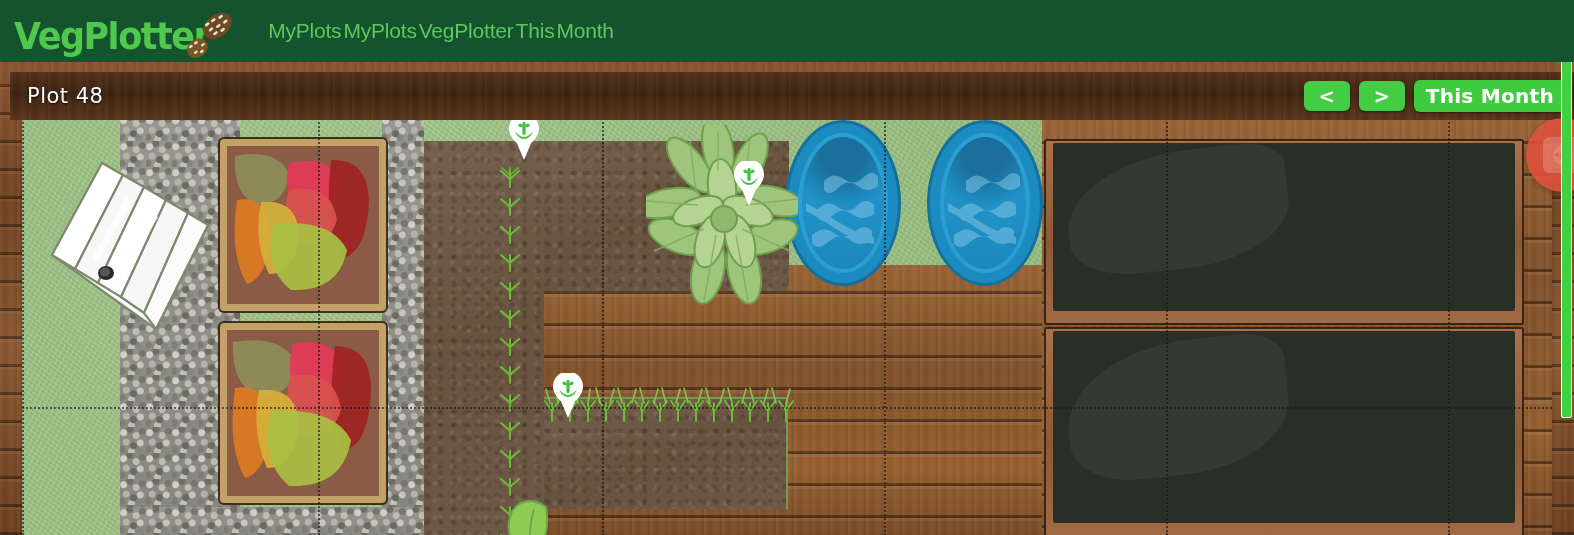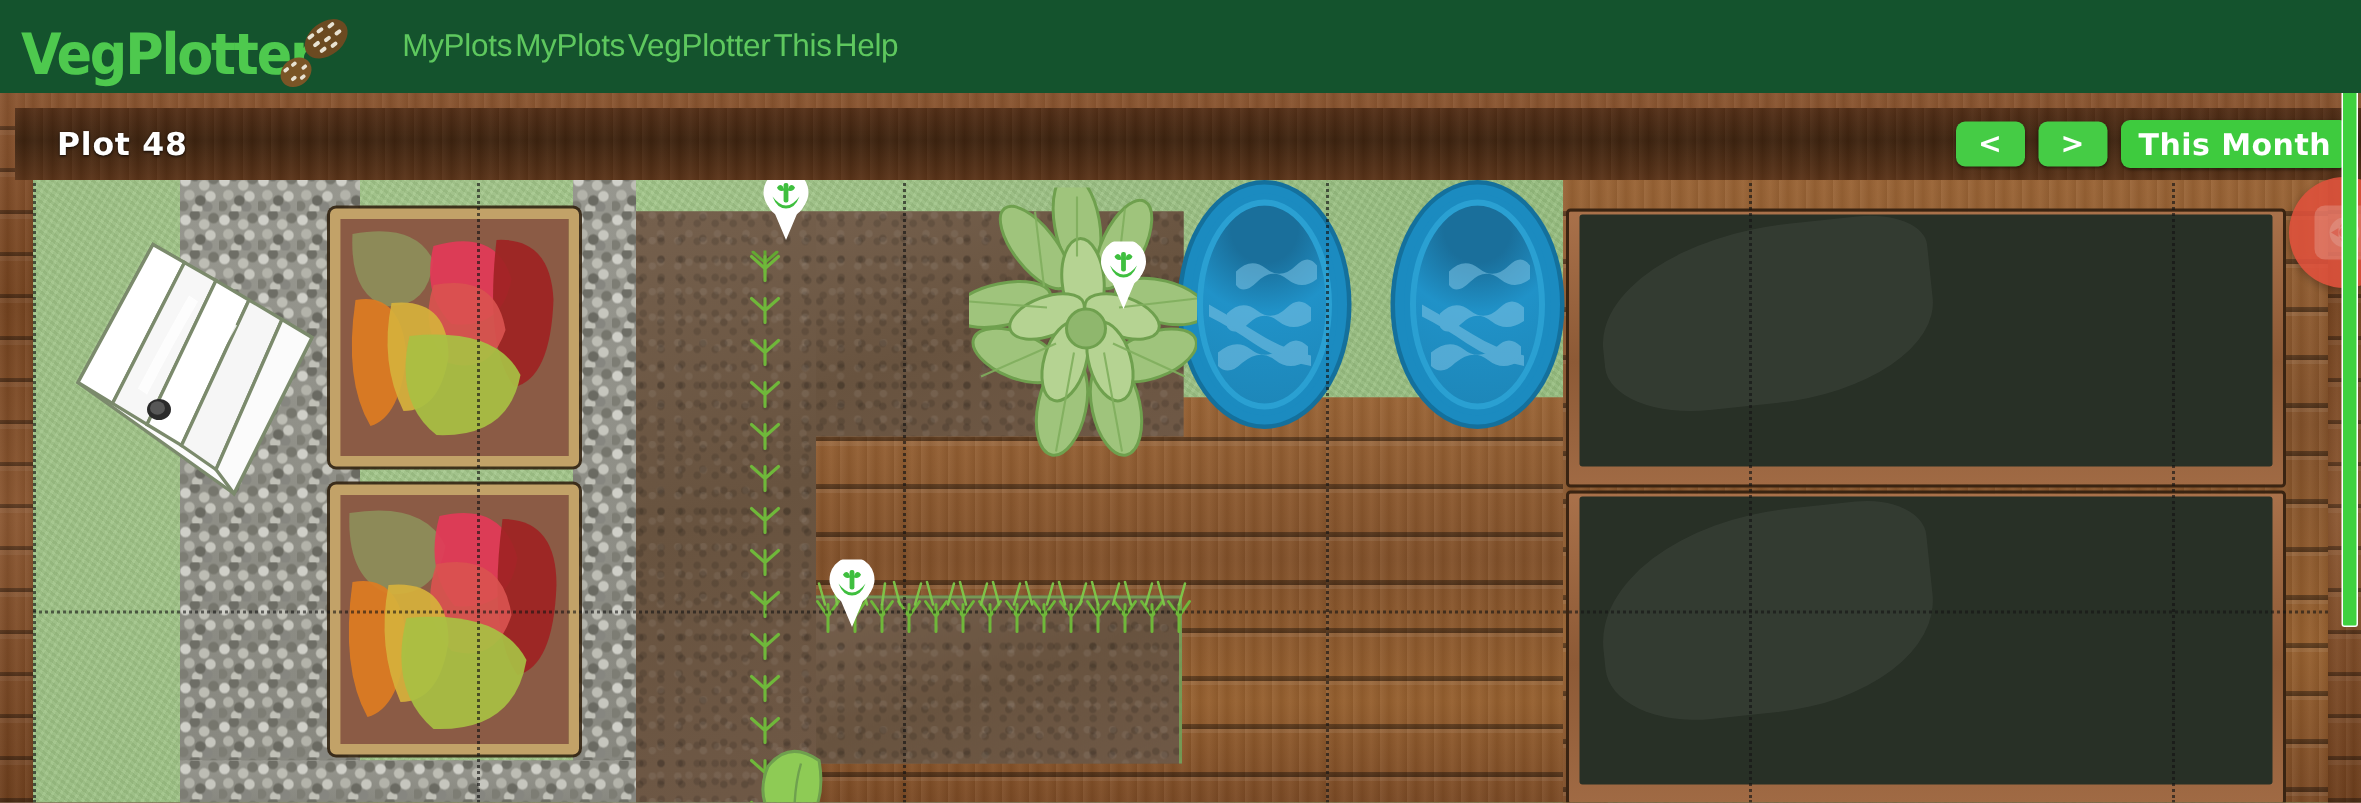--- a/index.html
+++ b/index.html
@@ -96,23 +96,23 @@
         rgba(255,255,255,0.03) 13px,
         rgba(0,0,0,0.05) 19px),
       linear-gradient(180deg, #553018 0%, #3e2410 45%, #5b3419 100%);
     display: flex; align-items: center;
     z-index: 30;
   }
   #plot-title {
     color: #ffffff;
     font-family: "DejaVu Sans", sans-serif;
     font-size: 21px;
-    font-weight: 700;
+    font-weight: 400;
     letter-spacing: 0.5px;
-    margin-left: 28px;
+    margin-left: 17px;
     text-shadow: 0 1px 2px rgba(0,0,0,0.85);
     user-select: none;
   }
   #date-controls {
     margin-left: auto;
     display: flex; align-items: center;
     gap: 9px;
     margin-right: 8px;
   }
   .nav-arrow-btn {
@@ -400,21 +400,21 @@
         </g>
       </g>
     </svg>
   </div>
 
   <nav id="nav-links">
     <a class="nav-link" href="#">MyPlots</a>
     <a class="nav-link" href="#">MyPlots</a>
     <a class="nav-link" href="#">VegPlotter</a>
     <a class="nav-link" href="#">This</a>
-    <a class="nav-link" href="#">Help</a>
+    <a class="nav-link" href="#">Month</a>
   </nav>
 </div>
 
 <div id="plot-frame">
 
   <div id="plot-header">
     <div id="plot-title">Plot 48</div>
 
     <div id="date-controls">
       <button class="nav-arrow-btn">&lt;</button>

